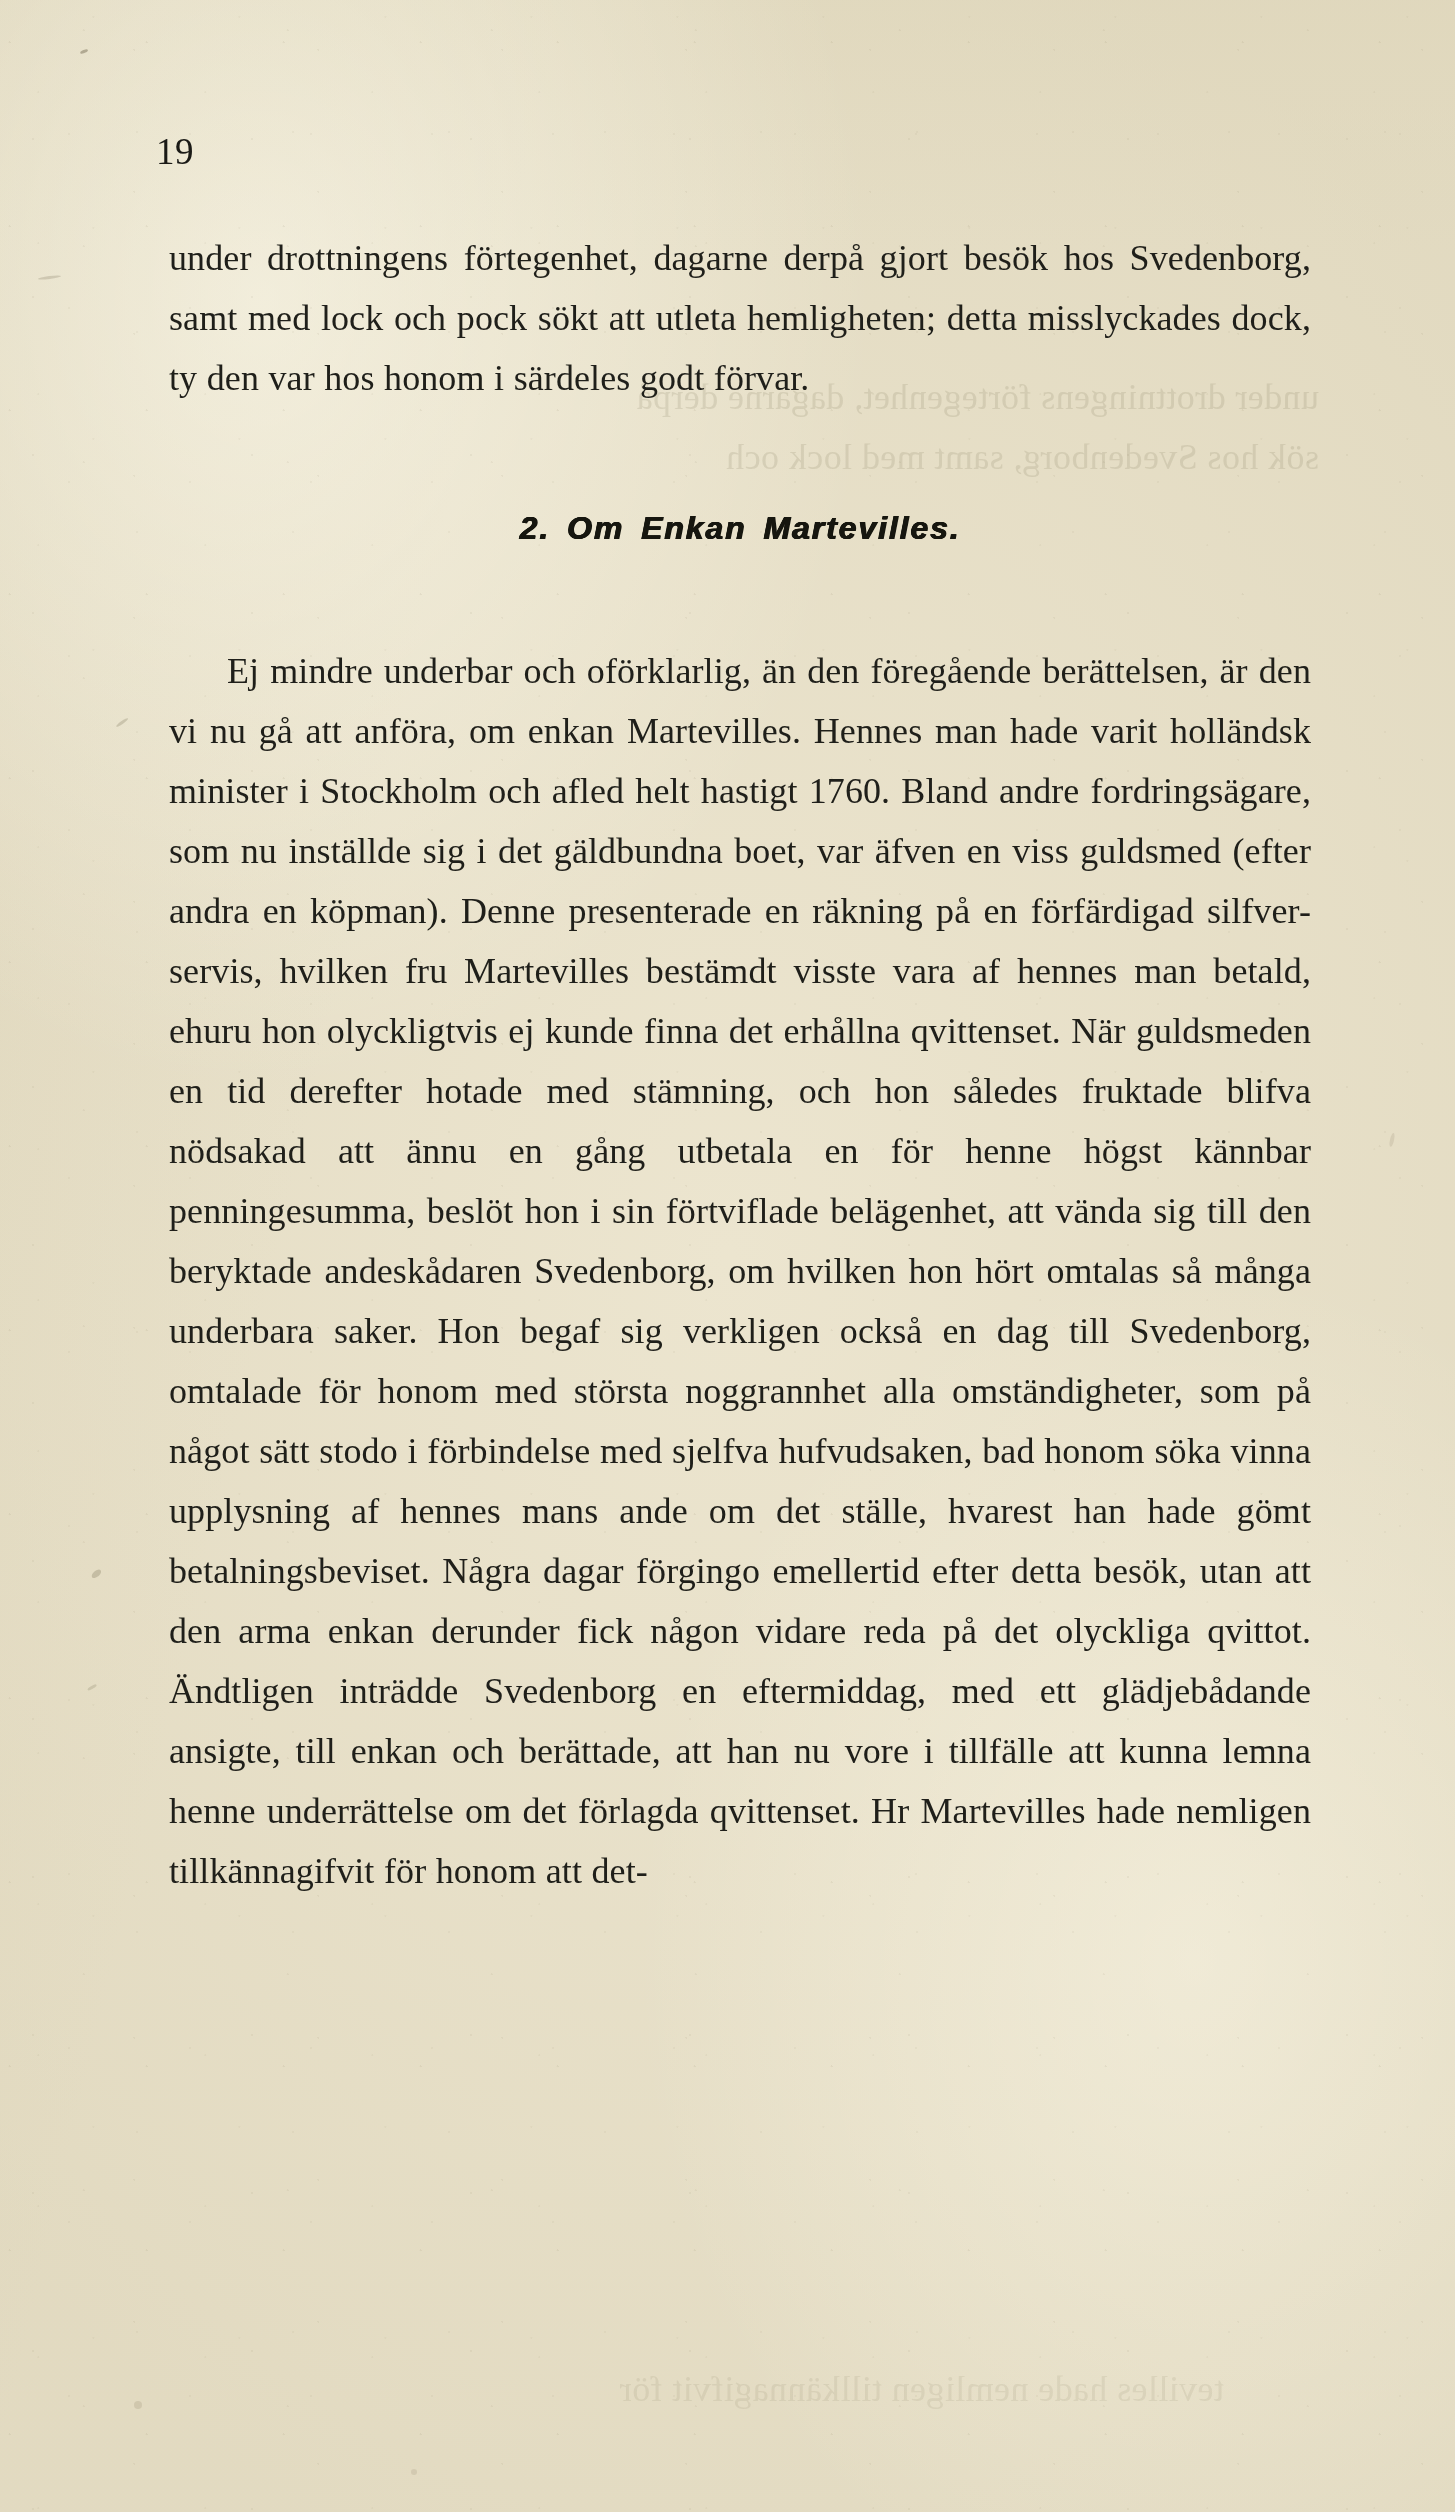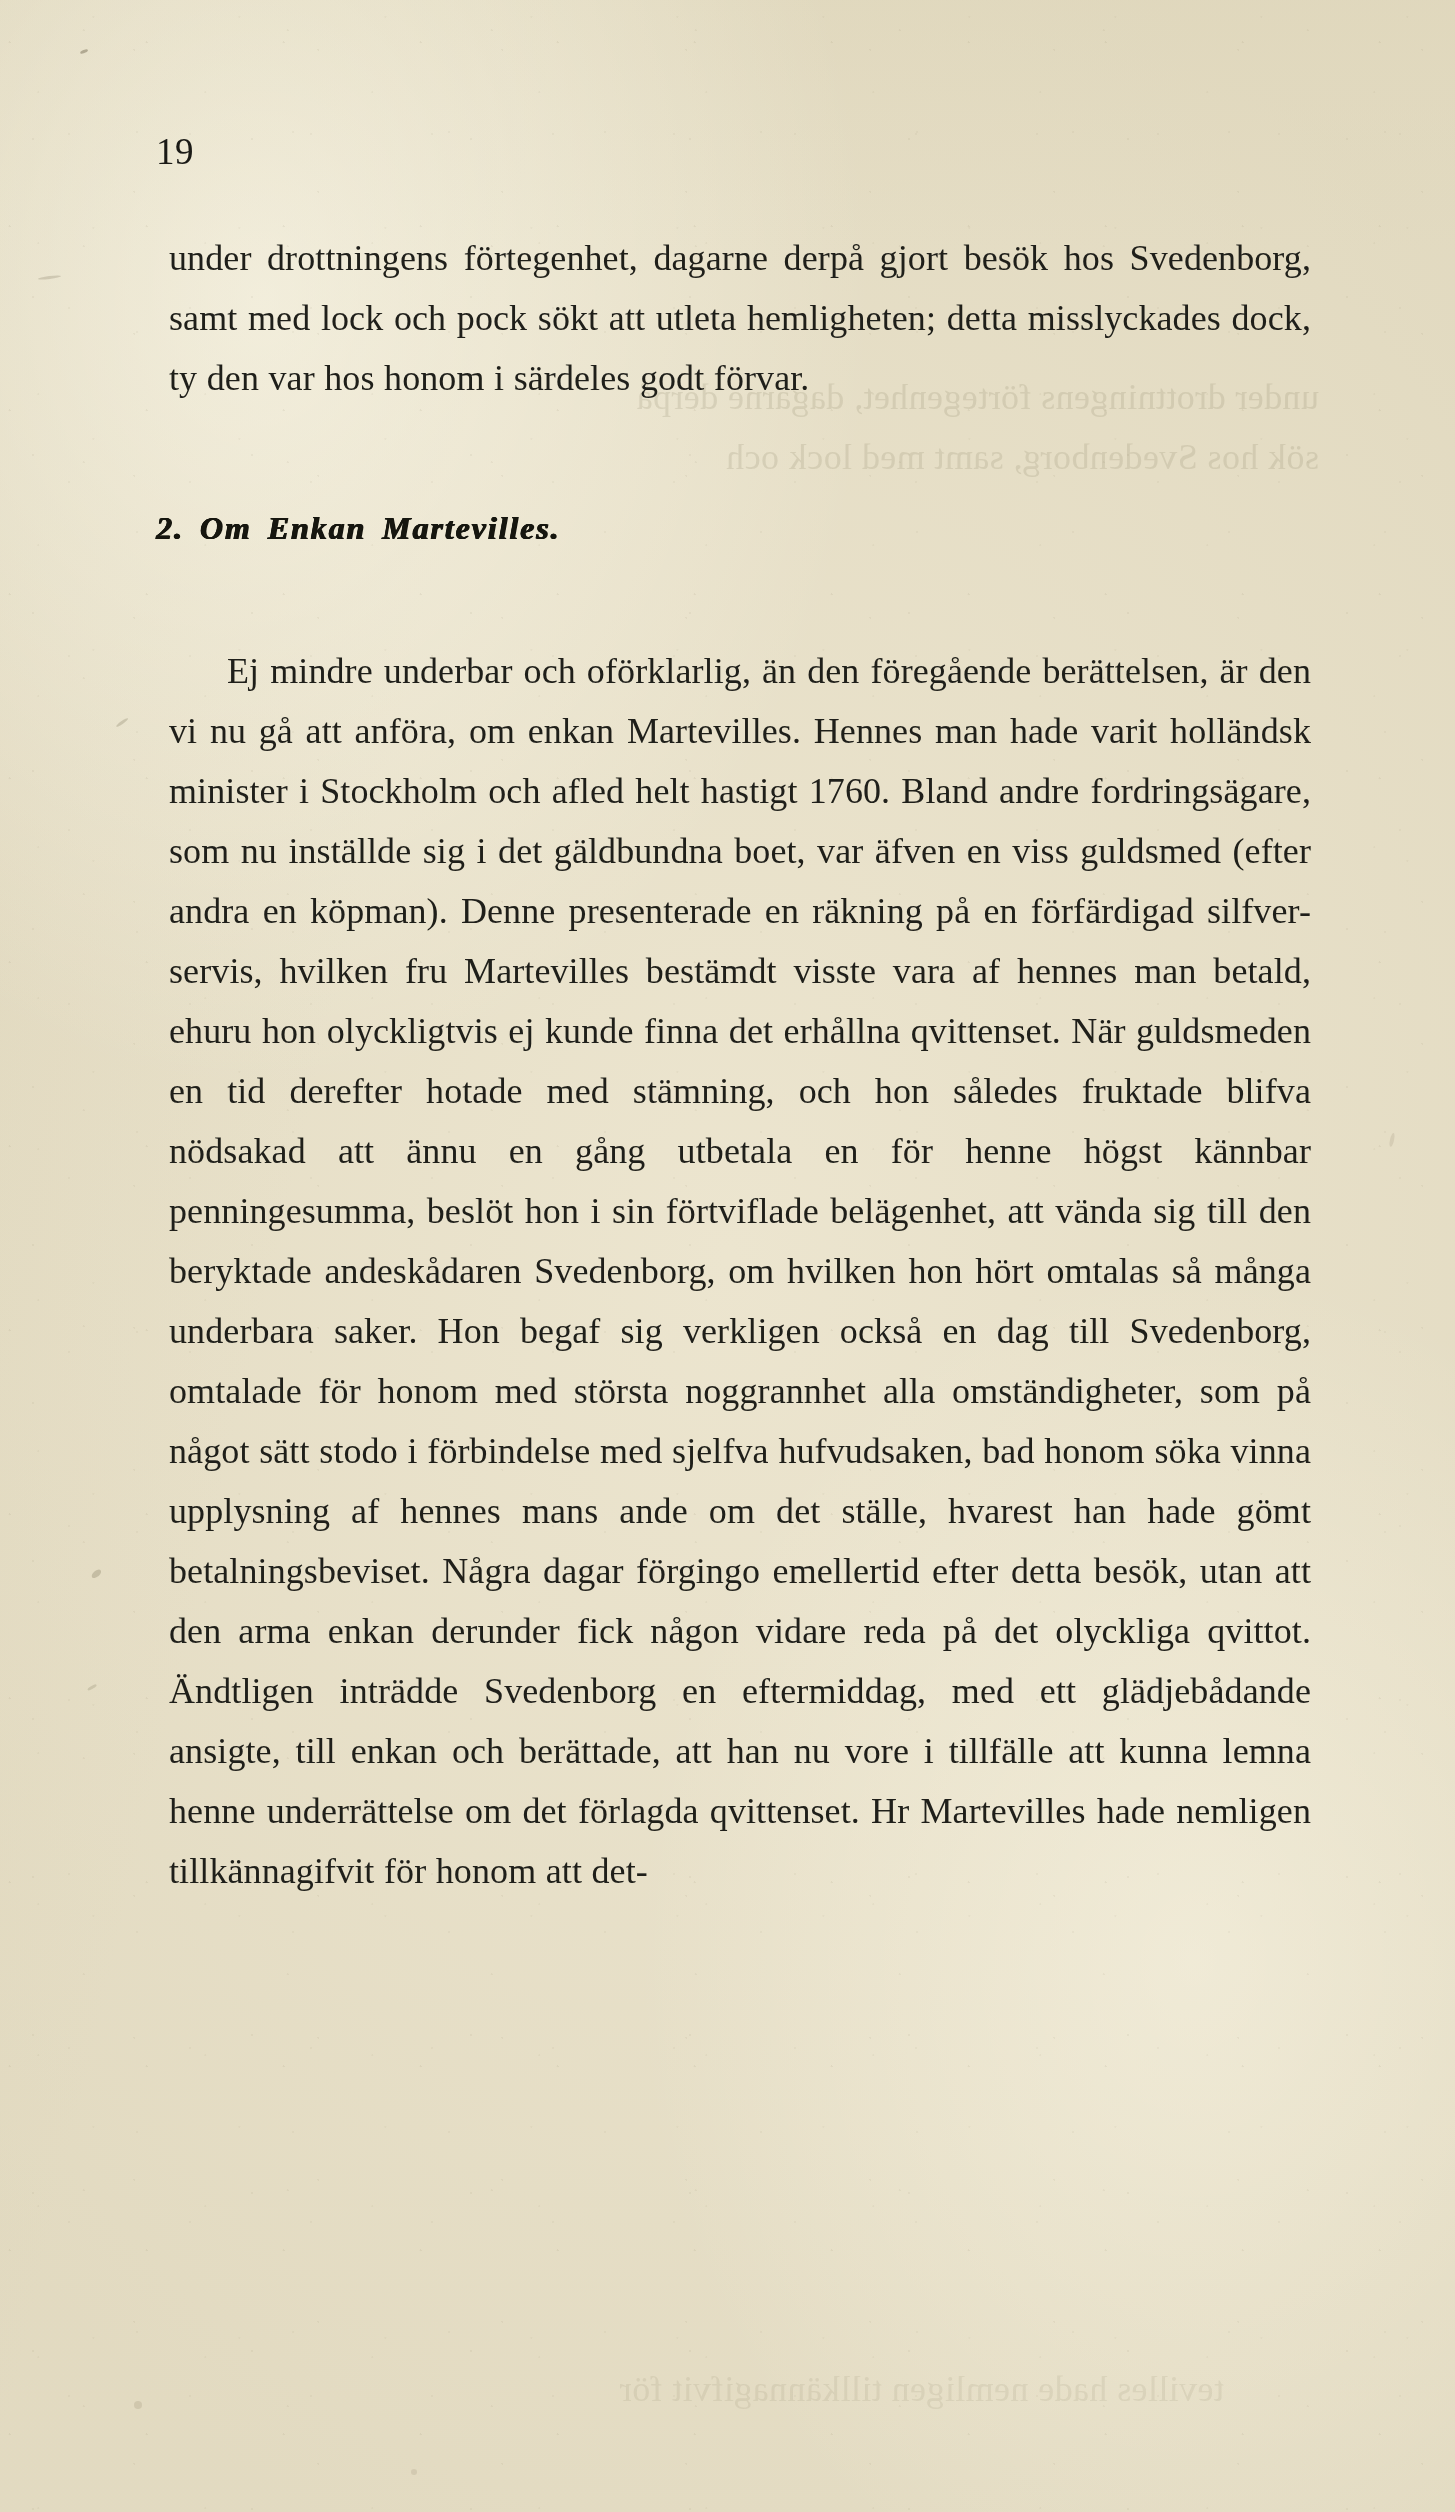--- a/index.html
+++ b/index.html
@@ -95,28 +95,29 @@
     text-rendering: optimizeLegibility;
   }
 
   p.body.indent {
     text-indent: 58px;
   }
 
   .heading {
     margin: 0;
     padding: 91px 0 84px 0;
+    text-align: center;
     font-size: 32px;
     line-height: 1;
     font-weight: bold;
     font-style: italic;
     letter-spacing: 1.9px;
     word-spacing: 6.1px;
     color: #16160f;
-    font-family: Liberation Serif, serif;
+    font-family: Liberation Sans, sans-serif;
     
     text-shadow:
       0.8px 0 0 currentColor,
       -0.3px 0 0 currentColor,
       0 0.4px 0 currentColor;
   }
 
   
   .fleck {
     position: absolute;

